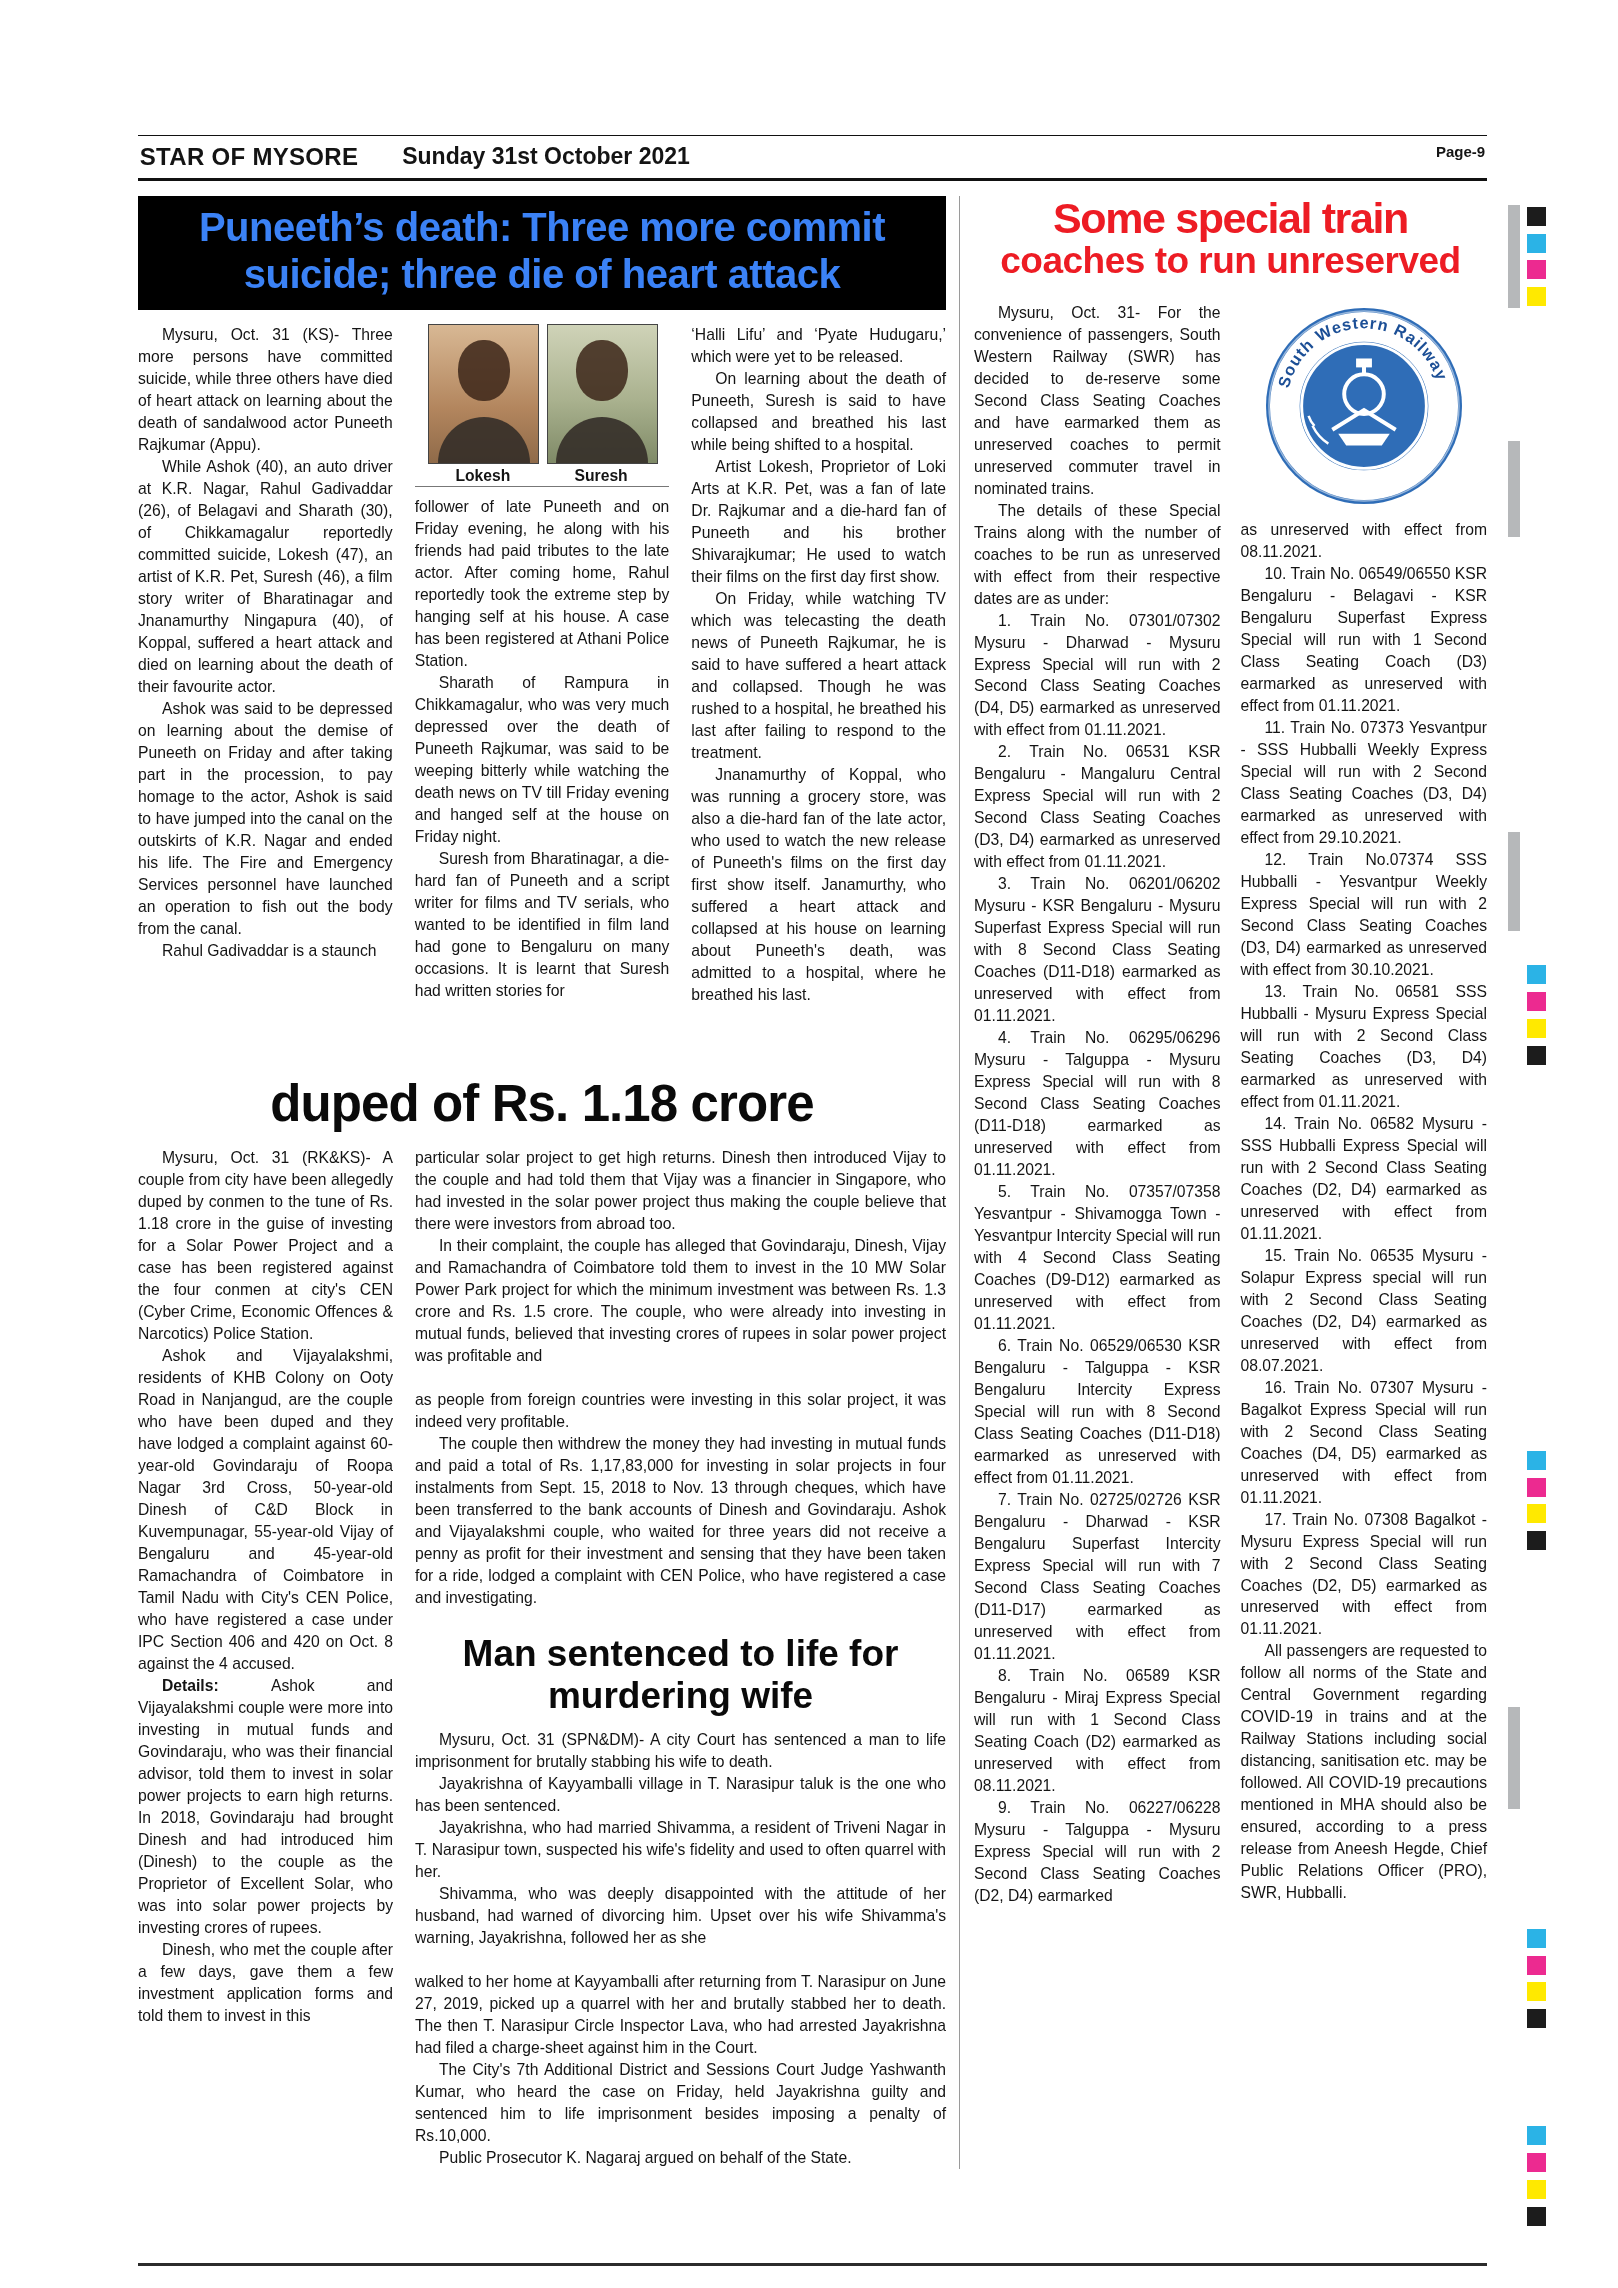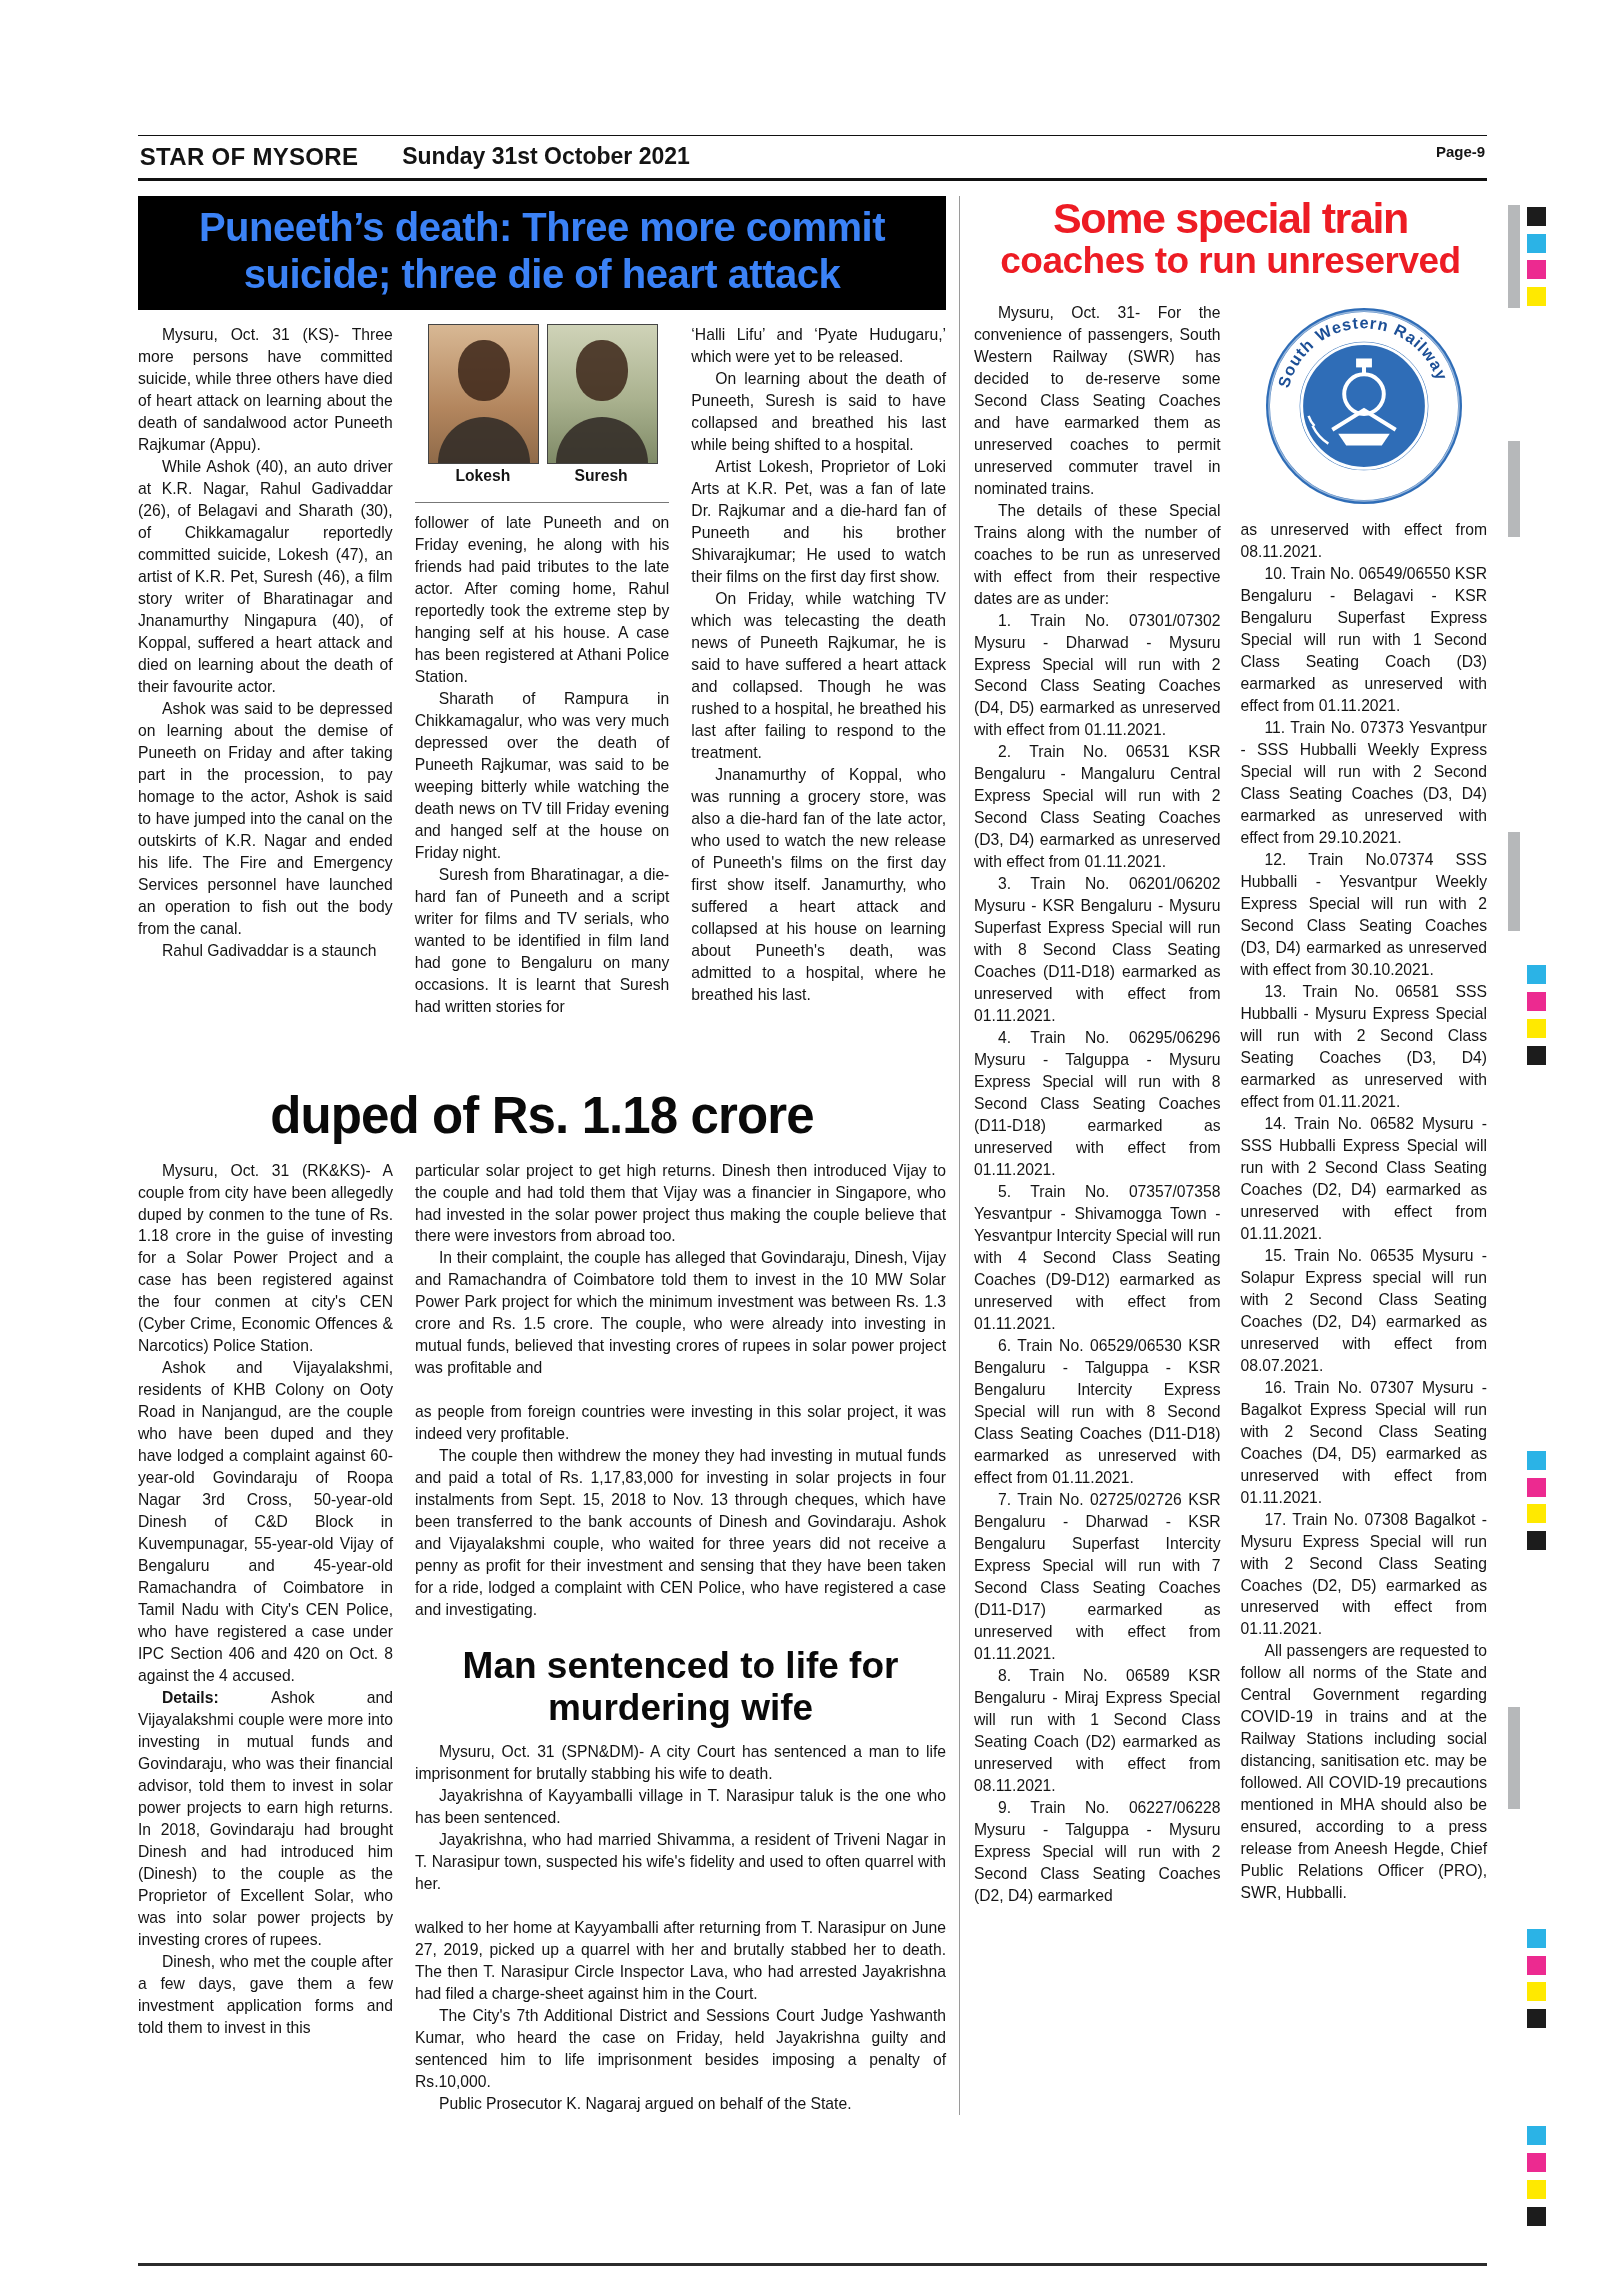--- a/index.html
+++ b/index.html
@@ -40,21 +40,21 @@
   .solar-col1{width:255px;flex:none;}
   .solar-right{flex:1;min-width:0;}
   .murder{margin-top:24px;}
 
   .coltext p{font-size:15.7px;line-height:1.4;text-align:justify;text-indent:24px;margin:0;
              color:#141414;hyphens:auto;-webkit-hyphens:auto;}
   .coltext.cont p:first-child{text-indent:0;}
   .coltext p b{font-weight:bold;}
 
   
-  .photos{display:flex;gap:9.2px;justify-content:center;padding-bottom:17px;border-bottom:1.8px solid #777;
+  .photos{display:flex;gap:9.2px;justify-content:center;padding-bottom:1px;border-bottom:1.8px solid #777;
           margin-bottom:9.2px;}
   .photos figure{margin:0;width:109px;}
   .photo{width:109px;height:138px;border:0.9px solid #444;position:relative;overflow:hidden;}
   .photo.p1{background:linear-gradient(180deg,#d8b894,#b3865e 60%,#8f6a49);}
   .photo.p2{background:linear-gradient(180deg,#cfd3b8,#a9b18e 55%,#7f8a67);}
   .photo::before{content:"";position:absolute;top:14.8px;left:50%;transform:translateX(-50%);
                  width:52px;height:61px;border-radius:48%;background:rgba(60,38,25,.85);}
   .photo::after{content:"";position:absolute;bottom:-5.5px;left:50%;transform:translateX(-50%);
                 width:92px;height:52px;border-radius:46px 46px 0 0;background:rgba(52,45,40,.9);}
   .photos figcaption{font-size:15.7px;font-weight:bold;text-align:center;padding-top:2.8px;}
@@ -162,20 +162,21 @@
                 <h2 class="murder-head">
                   <span>Man sentenced to life for</span><br>
                   <span>murdering wife</span>
                 </h2>
                 <div class="cols2">
                   <div class="col">
                     <div class="coltext">
                         <p>Mysuru, Oct. 31 (SPN&amp;DM)- A city Court has sentenced a man to life imprisonment for brutally stabbing his wife to death.</p>
                         <p>Jayakrishna of Kayyamballi village in T. Narasipur taluk is the one who has been sentenced.</p>
                         <p>Jayakrishna, who had married Shivamma, a resident of Triveni Nagar in T. Narasipur town, suspected his wife's fidelity and used to often quarrel with her.</p>
+                        <p>Shivamma, who was deeply disappointed with the attitude of her husband, had warned of divorcing him. Upset over his wife Shivamma's warning, Jayakrishna, followed her as she</p>
                       </div>
                   </div>
                   <div class="col">
                     <div class="coltext cont">
                         <p>walked to her home at Kayyamballi after returning from T. Narasipur on June 27, 2019, picked up a quarrel with her and brutally stabbed her to death. The then T. Narasipur Circle Inspector Lava, who had arrested Jayakrishna had filed a charge-sheet against him in the Court.</p>
                         <p>The City's 7th Additional District and Sessions Court Judge Yashwanth Kumar, who heard the case on Friday, held Jayakrishna guilty and sentenced him to life imprisonment besides imposing a penalty of Rs.10,000.</p>
                         <p>Public Prosecutor K. Nagaraj argued on behalf of the State.</p>
                       </div>
                   </div>
                 </div>

